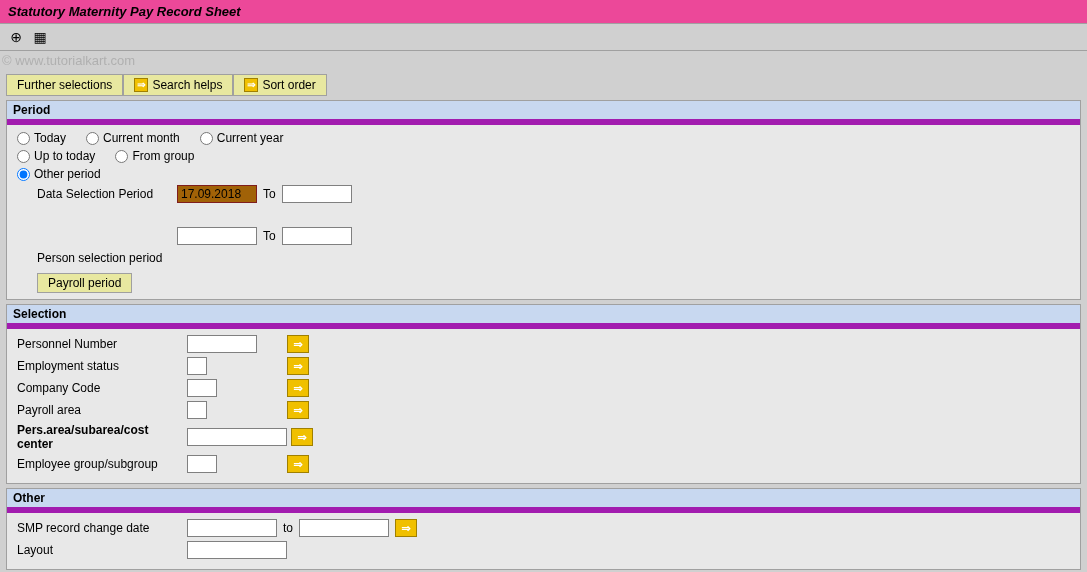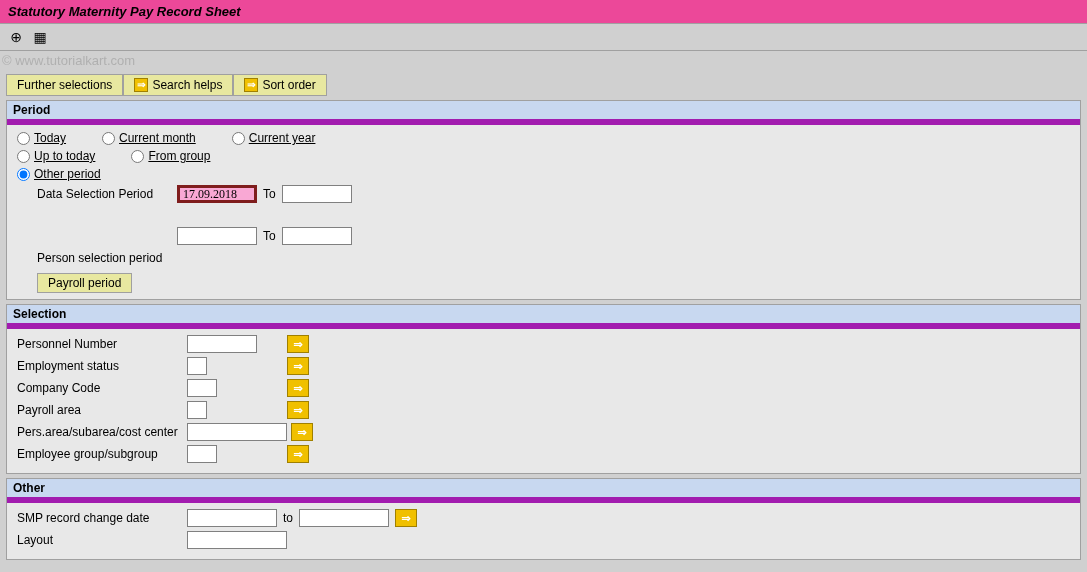--- a/index.html
+++ b/index.html
@@ -86,23 +86,22 @@
       font-weight: bold;
       font-size: 12px;
       border-bottom: 6px solid #a21caf;
     }
     .section-body {
       padding: 6px 10px;
     }
     .period-row {
       display: flex;
       align-items: center;
-      gap: 36px;
+      gap: 20px;
       margin-bottom: 4px;
-      text-decoration: underline;
     }
     .radio-label {
       display: flex;
       align-items: center;
       gap: 4px;
       cursor: pointer;
     }
     .radio-input {
       cursor: pointer;
     }
@@ -116,23 +115,22 @@
       font-size: 12px;
     }
     .field-input {
       border: 1px solid #808080;
       background: #fff;
       padding: 1px 3px;
       font-size: 12px;
       height: 18px;
     }
     .field-input.highlighted {
-      background: #f9a8d4;
-      border: 3px solid #7f1d1d;
-      font-family: Liberation Serif, serif;
+      background: #a16207;
+      border: 1px solid #7f1d1d;
     }
     .to-label {
       margin: 0 6px;
     }
     .payroll-btn {
       background: #e8e8a0;
       border: 1px solid #a0a0a0;
       padding: 2px 10px;
       cursor: pointer;
       font-size: 12px;
@@ -267,21 +265,21 @@
       </div>
 
       <div class="field-row" style="margin-bottom:4px;">
         <span style="width:170px;">Payroll area</span>
         <input type="text" class="field-input" style="width: 20px;">
         <span style="display:inline-block;width:80px;"></span>
         <div class="arrow-btn">⇒</div>
       </div>
 
       <div class="field-row" style="margin-bottom:4px;">
-        <span style="width:170px;">Pers.area/subarea/cost center</span>
+        <span style="width:170px;font-weight:bold;">Pers.area/subarea/cost center</span>
         <input type="text" class="field-input" style="width: 100px;">
         <span style="display:inline-block;width:0px;"></span>
         <div class="arrow-btn" style="margin-left:4px;">⇒</div>
       </div>
 
       <div class="field-row" style="margin-bottom:4px;">
         <span style="width:170px;">Employee group/subgroup</span>
         <input type="text" class="field-input" style="width: 30px;">
         <span style="display:inline-block;width:70px;"></span>
         <div class="arrow-btn">⇒</div>

